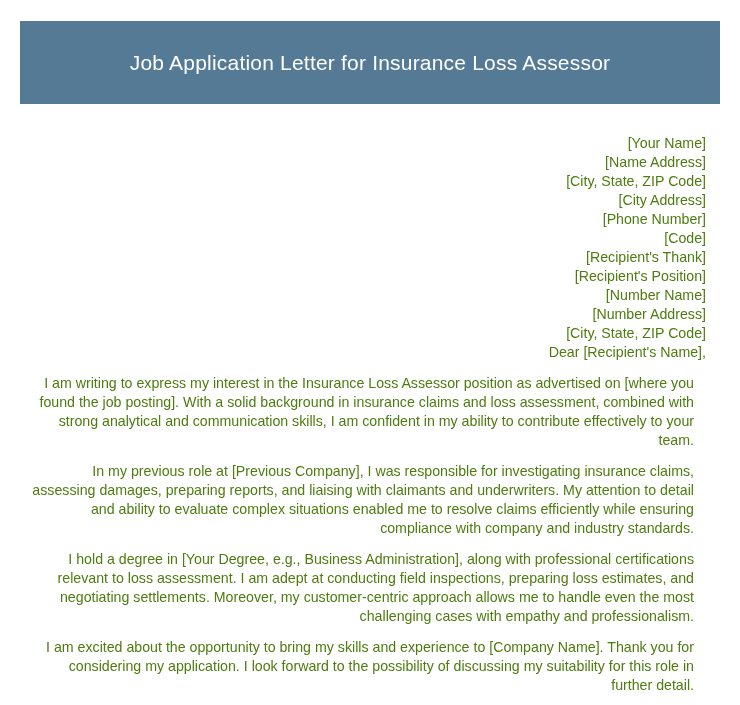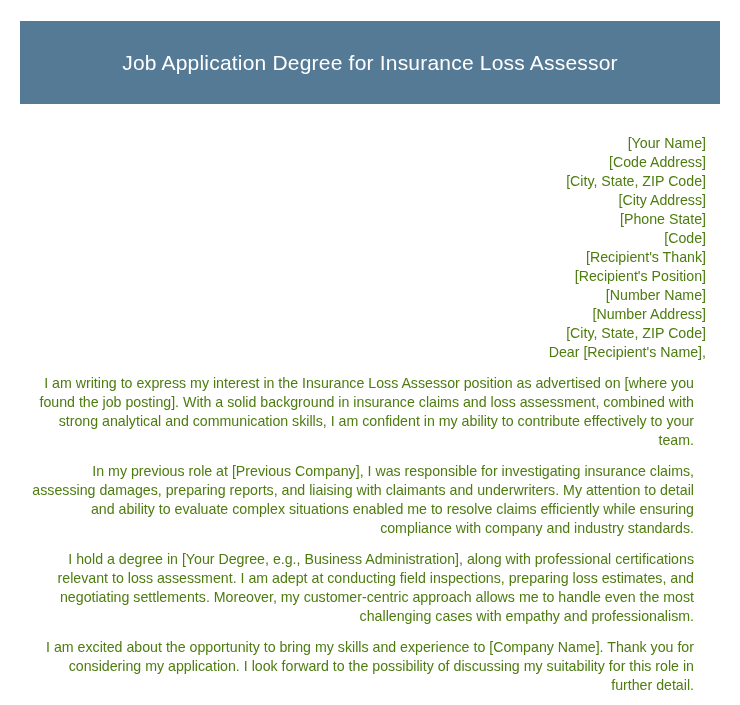--- a/index.html
+++ b/index.html
@@ -61,30 +61,30 @@
     margin: 12px;
     padding: 0;
   }
 </style>
 </head>
 <body>
 
 <div class="page">
 
   <div class="letter-header">
-    <div class="letter-title">Job Application Degree for Insurance Loss Assessor</div>
+    <div class="letter-title">Job Application Letter for Insurance Loss Assessor</div>
   </div>
 
   <div class="letter-body">
 
     <span class="line">[Your Name]</span>
-    <span class="line">[Code Address]</span>
+    <span class="line">[Name Address]</span>
     <span class="line">[City, State, ZIP Code]</span>
     <span class="line">[City Address]</span>
-    <span class="line">[Phone State]</span>
+    <span class="line">[Phone Number]</span>
 
     <span class="line">[Code]</span>
 
     <span class="line">[Recipient's Thank]</span>
     <span class="line">[Recipient's Position]</span>
     <span class="line">[Number Name]</span>
     <span class="line">[Number Address]</span>
     <span class="line">[City, State, ZIP Code]</span>
 
     <span class="line">Dear [Recipient's Name],</span>

